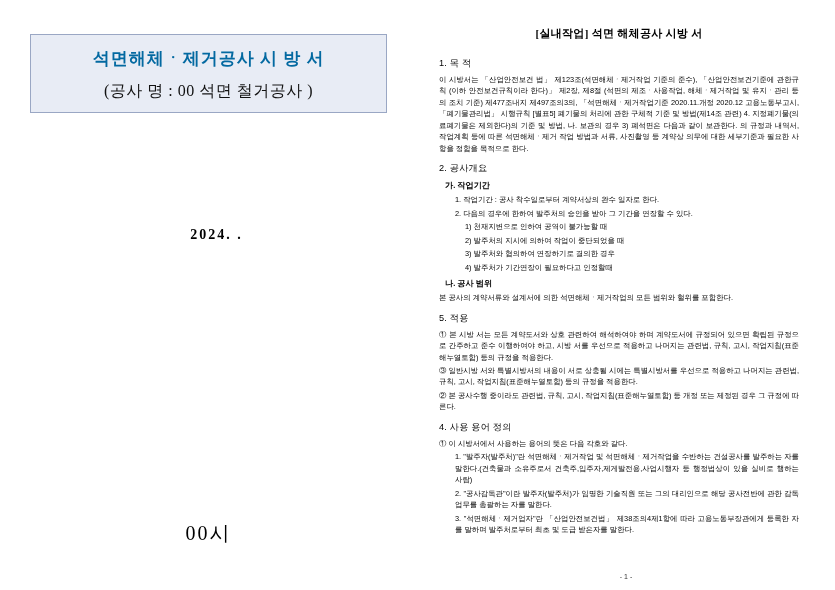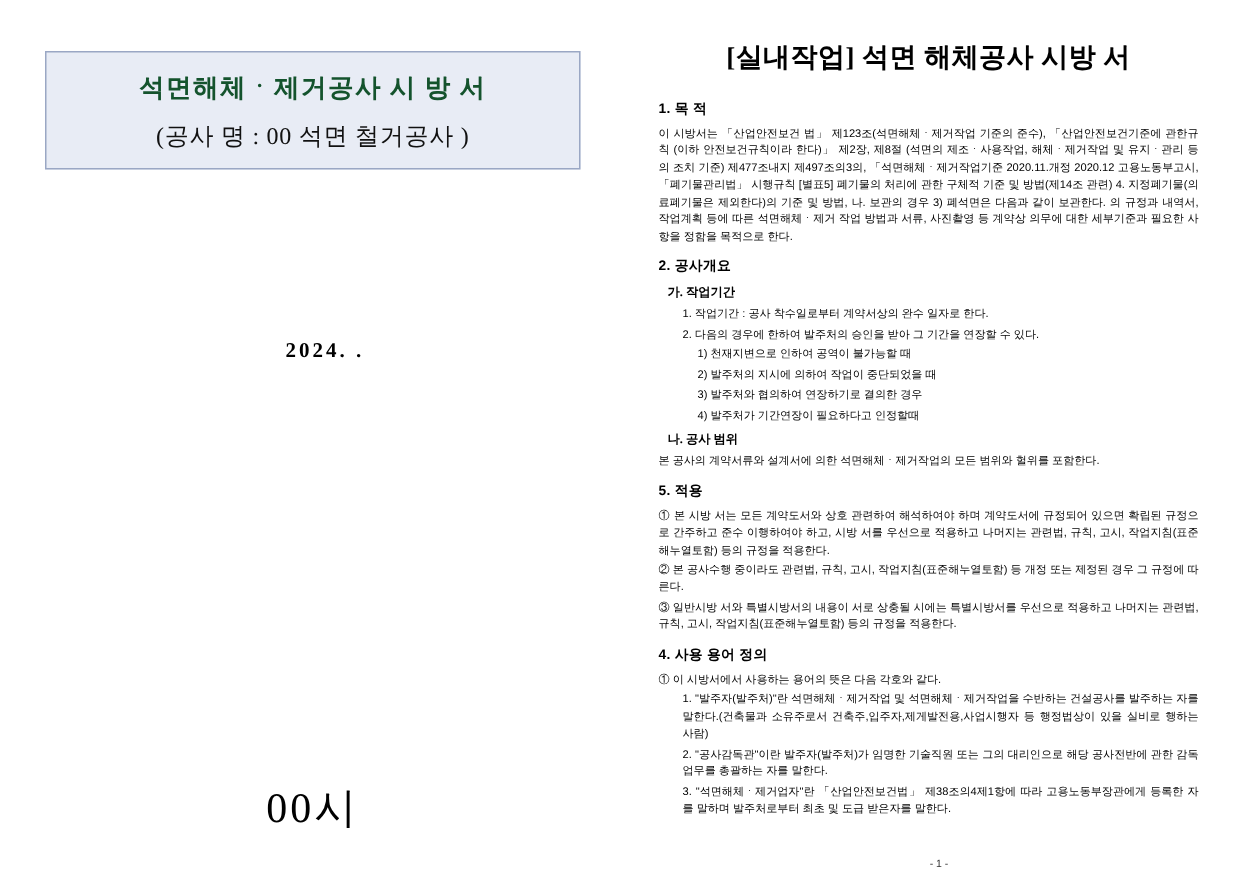--- a/index.html
+++ b/index.html
@@ -36,21 +36,21 @@
     border: 1px solid #9aa7c4;
     background: #e8ecf5;
     padding: 12px 8px 10px 8px;
     text-align: center;
   }
   .cover-title {
     font-family: "Liberation Serif", serif;
     font-size: 17px;
     font-weight: bold;
     letter-spacing: 1px;
-    color: #14532d;
+    color: #0369a1;
     line-height: 1.4;
   }
   .cover-sub {
     margin-top: 10px;
     font-family: "Liberation Serif", serif;
     font-size: 16px;
     color: #111111;
     letter-spacing: 0.5px;
   }
   .cover-date {
@@ -64,44 +64,44 @@
     font-weight: bold;
     letter-spacing: 2px;
   }
   .cover-org {
     position: absolute;
     left: 0;
     right: 0;
     top: 520px;
     text-align: center;
     font-family: "Liberation Serif", serif;
-    font-size: 28px;
+    font-size: 20px;
     letter-spacing: 2px;
   }
   
   .right-page {
     position: absolute;
     left: 417px;
     top: 0;
     width: 418px;
     height: 590px;
     box-sizing: border-box;
     padding: 26px 36px 18px 22px;
   }
   .doc-title {
     text-align: center;
     font-family: "Liberation Serif", serif;
-    font-size: 18px;
+    font-size: 11px;
     font-weight: bold;
     letter-spacing: 0.3px;
     margin-bottom: 16px;
   }
   .sec-head {
     font-size: 9.2px;
-    font-weight: bold;
+    font-weight: normal;
     margin: 8px 0 4px 0;
     letter-spacing: 0.2px;
   }
   .sub-head {
     font-size: 8.2px;
     font-weight: bold;
     margin: 5px 0 3px 6px;
     font-family: Liberation Serif, serif;
   }
   .para {
@@ -146,22 +146,22 @@
         <div class="para indent2">1. 작업기간 : 공사 착수일로부터 계약서상의 완수 일자로 한다.</div>
         <div class="para indent2">2. 다음의 경우에 한하여 발주처의 승인을 받아 그 기간을 연장할 수 있다.</div>
         <div class="para indent3">1) 천재지변으로 인하여 공역이 불가능할 때</div>
         <div class="para indent3">2) 발주처의 지시에 의하여 작업이 중단되었을 때</div>
         <div class="para indent3">3) 발주처와 협의하여 연장하기로 결의한 경우</div>
         <div class="para indent3">4) 발주처가 기간연장이 필요하다고 인정할때</div>
         <div class="sub-head">나. 공사 범위</div>
         <div class="para">본 공사의 계약서류와 설계서에 의한 석면해체ㆍ제거작업의 모든 범위와 헐위를 포함한다.</div>
         <div class="sec-head">5. 적용</div>
         <div class="para">① 본 시방 서는 모든 계약도서와 상호 관련하여 해석하여야 하며 계약도서에 규정되어 있으면 확립된 규정으로 간주하고 준수 이행하여야 하고, 시방 서를 우선으로 적용하고 나머지는 관련법, 규칙, 고시, 작업지침(표준해누열토함) 등의 규정을 적용한다.</div>
+        <div class="para">③ 일반시방 서와 특별시방서의 내용이 서로 상충될 시에는 특별시방서를 우선으로 적용하고 나머지는 관련법, 규칙, 고시, 작업지침(표준해누열토함) 등의 규정을 적용한다.</div>
         <div class="para">② 본 공사수행 중이라도 관련법, 규칙, 고시, 작업지침(표준해누열토함) 등 개정 또는 제정된 경우 그 규정에 따른다.</div>
-        <div class="para">③ 일반시방 서와 특별시방서의 내용이 서로 상충될 시에는 특별시방서를 우선으로 적용하고 나머지는 관련법, 규칙, 고시, 작업지침(표준해누열토함) 등의 규정을 적용한다.</div>
         <div class="sec-head">4. 사용 용어 정의</div>
         <div class="para">① 이 시방서에서 사용하는 용어의 뜻은 다음 각호와 같다.</div>
         <div class="para indent2">1. "발주자(발주처)"란 석면해체ㆍ제거작업 및 석면해체ㆍ제거작업을 수반하는 건설공사를 발주하는 자를 말한다.(건축물과 소유주로서 건축주,입주자,제게발전용,사업시행자 등 행정법상이 있을 실비로 행하는 사람)</div>
         <div class="para indent2">2. "공사감독관"이란   발주자(발주처)가 임명한 기술직원 또는 그의 대리인으로 해당 공사전반에 관한 감독업무를 총괄하는 자를 말한다.</div>
         <div class="para indent2">3. "석면해체ㆍ제거업자"란 「산업안전보건법」 제38조의4제1항에 따라 고용노동부장관에게 등록한 자를 말하며 발주처로부터 최초 및 도급 받은자를 말한다.</div>
       </div>
     <div class="page-num">- 1 -</div>
   </div>
 
 </div>

